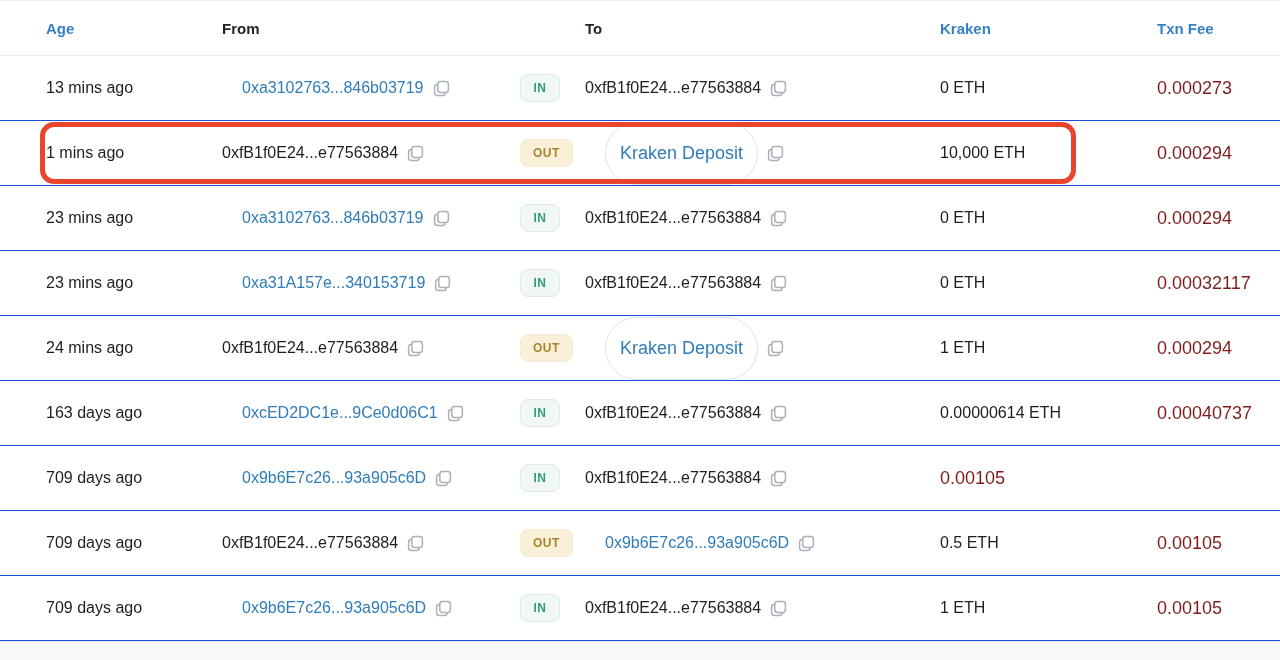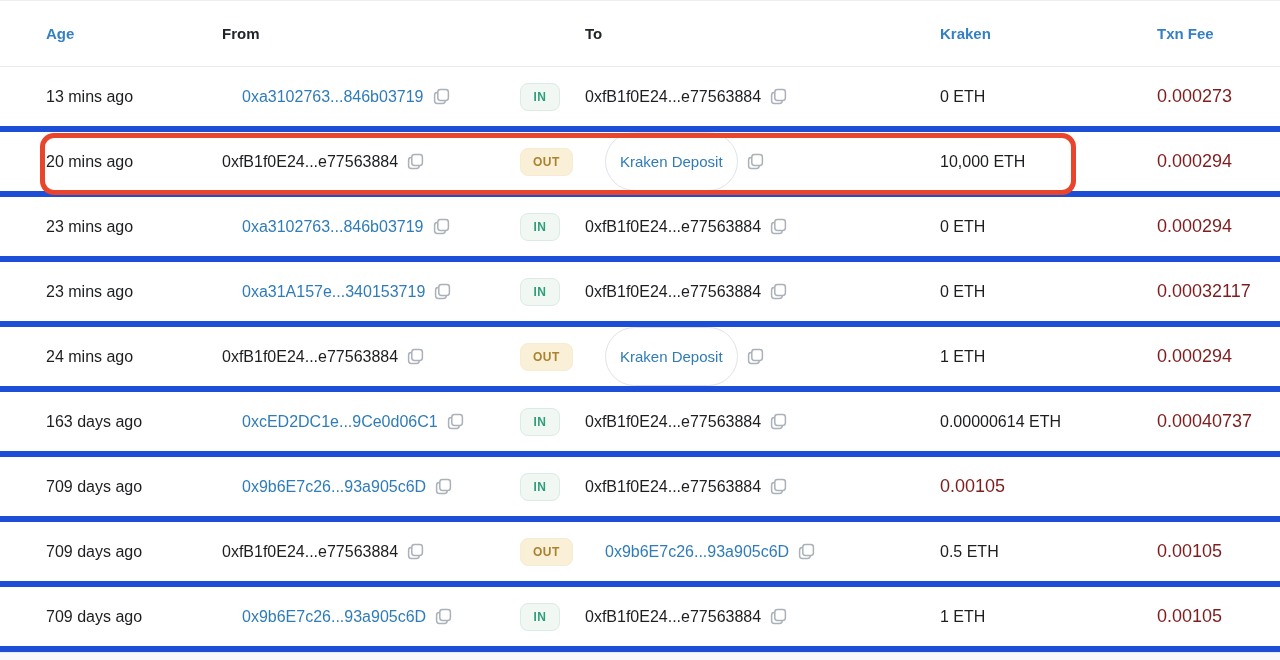--- a/index.html
+++ b/index.html
@@ -16,29 +16,29 @@
     background:#fff;
   }
   .grid-row{
     display:grid;
     grid-template-columns:176px 298px 65px 355px 217px 1fr;
     padding-left:46px;
     align-items:center;
     box-sizing:border-box;
   }
   .thead{
-    height:66px;
+    height:55px;
     border-bottom:1px solid #e9ecef;
     font-size:15px;font-weight:700;text-align:right;
   }
   .th-link{color:var(--header-blue,#3580c4);cursor:pointer;}
   .th-plain{color:#212529;}
   .row{
     height:65px;
-    border-bottom:6px solid #1d4ed8;
+    border-bottom:1px solid #1d4ed8;
     position:relative;
     font-size:16px;
   }
   .cell{display:flex;align-items:center;min-width:0;}
   .age{color:#1c1e21;}
   .addr{white-space:nowrap;}
   .link{color:var(--link-blue,#2f7cb8);cursor:pointer;text-decoration:none;margin-left:20px;}
   .plain{color:#1c1e21;}
   .copy-btn{
     background:none;border:none;padding:0;margin-left:9px;
@@ -55,21 +55,21 @@
     border:1px solid #dcebe3;
   }
   .badge-out{
     min-width:48px;padding:0 12px;
     background:#faf0d7;color:var(--out-gold,#a98332);
     border:1px solid #f6ecd2;
   }
   .name-tag{
     display:inline-flex;align-items:center;
     border:1px solid #dfe3e8;border-radius:999px;
-    padding:20px 14px;font-size:15px;background:#fff;
+    padding:20px 14px;font-size:18px;background:#fff;
   }
   .amount{color:#1c1e21;}
   .fee{color:#7f1d1d;font-size:18px;}
   .row.highlighted::after{
     content:"";
     position:absolute;
     left:40px;top:1px;
     width:1026px;height:52px;
     border:5px solid var(--highlight-red,#e8452c);
     border-radius:14px;
@@ -122,21 +122,21 @@
             <rect x="4.8" y="1.6" width="10.6" height="10.8" rx="2.6" fill="#ffffff" stroke="#aab1b9" stroke-width="1.5"></rect>
           </svg>
         </span>
       </button>
     </div>
     <div class="cell amount">0 ETH</div>
     <div class="cell fee">0.000273</div>
   </div>
 
   <div class="grid-row row highlighted">
-    <div class="cell age">20 mins ago</div>
+    <div class="cell age">1 mins ago</div>
     <div class="cell">
       <span class="addr plain">0xfB1f0E24...e77563884</span>
       <button class="copy-btn">
         <span class="copy-icon">
           <svg viewBox="0 0 17 17" width="17" height="17">
             <rect x="1.6" y="4.6" width="10.6" height="10.8" rx="2.6" fill="none" stroke="#aab1b9" stroke-width="1.5"></rect>
             <rect x="4.8" y="1.6" width="10.6" height="10.8" rx="2.6" fill="#ffffff" stroke="#aab1b9" stroke-width="1.5"></rect>
           </svg>
         </span>
       </button>

